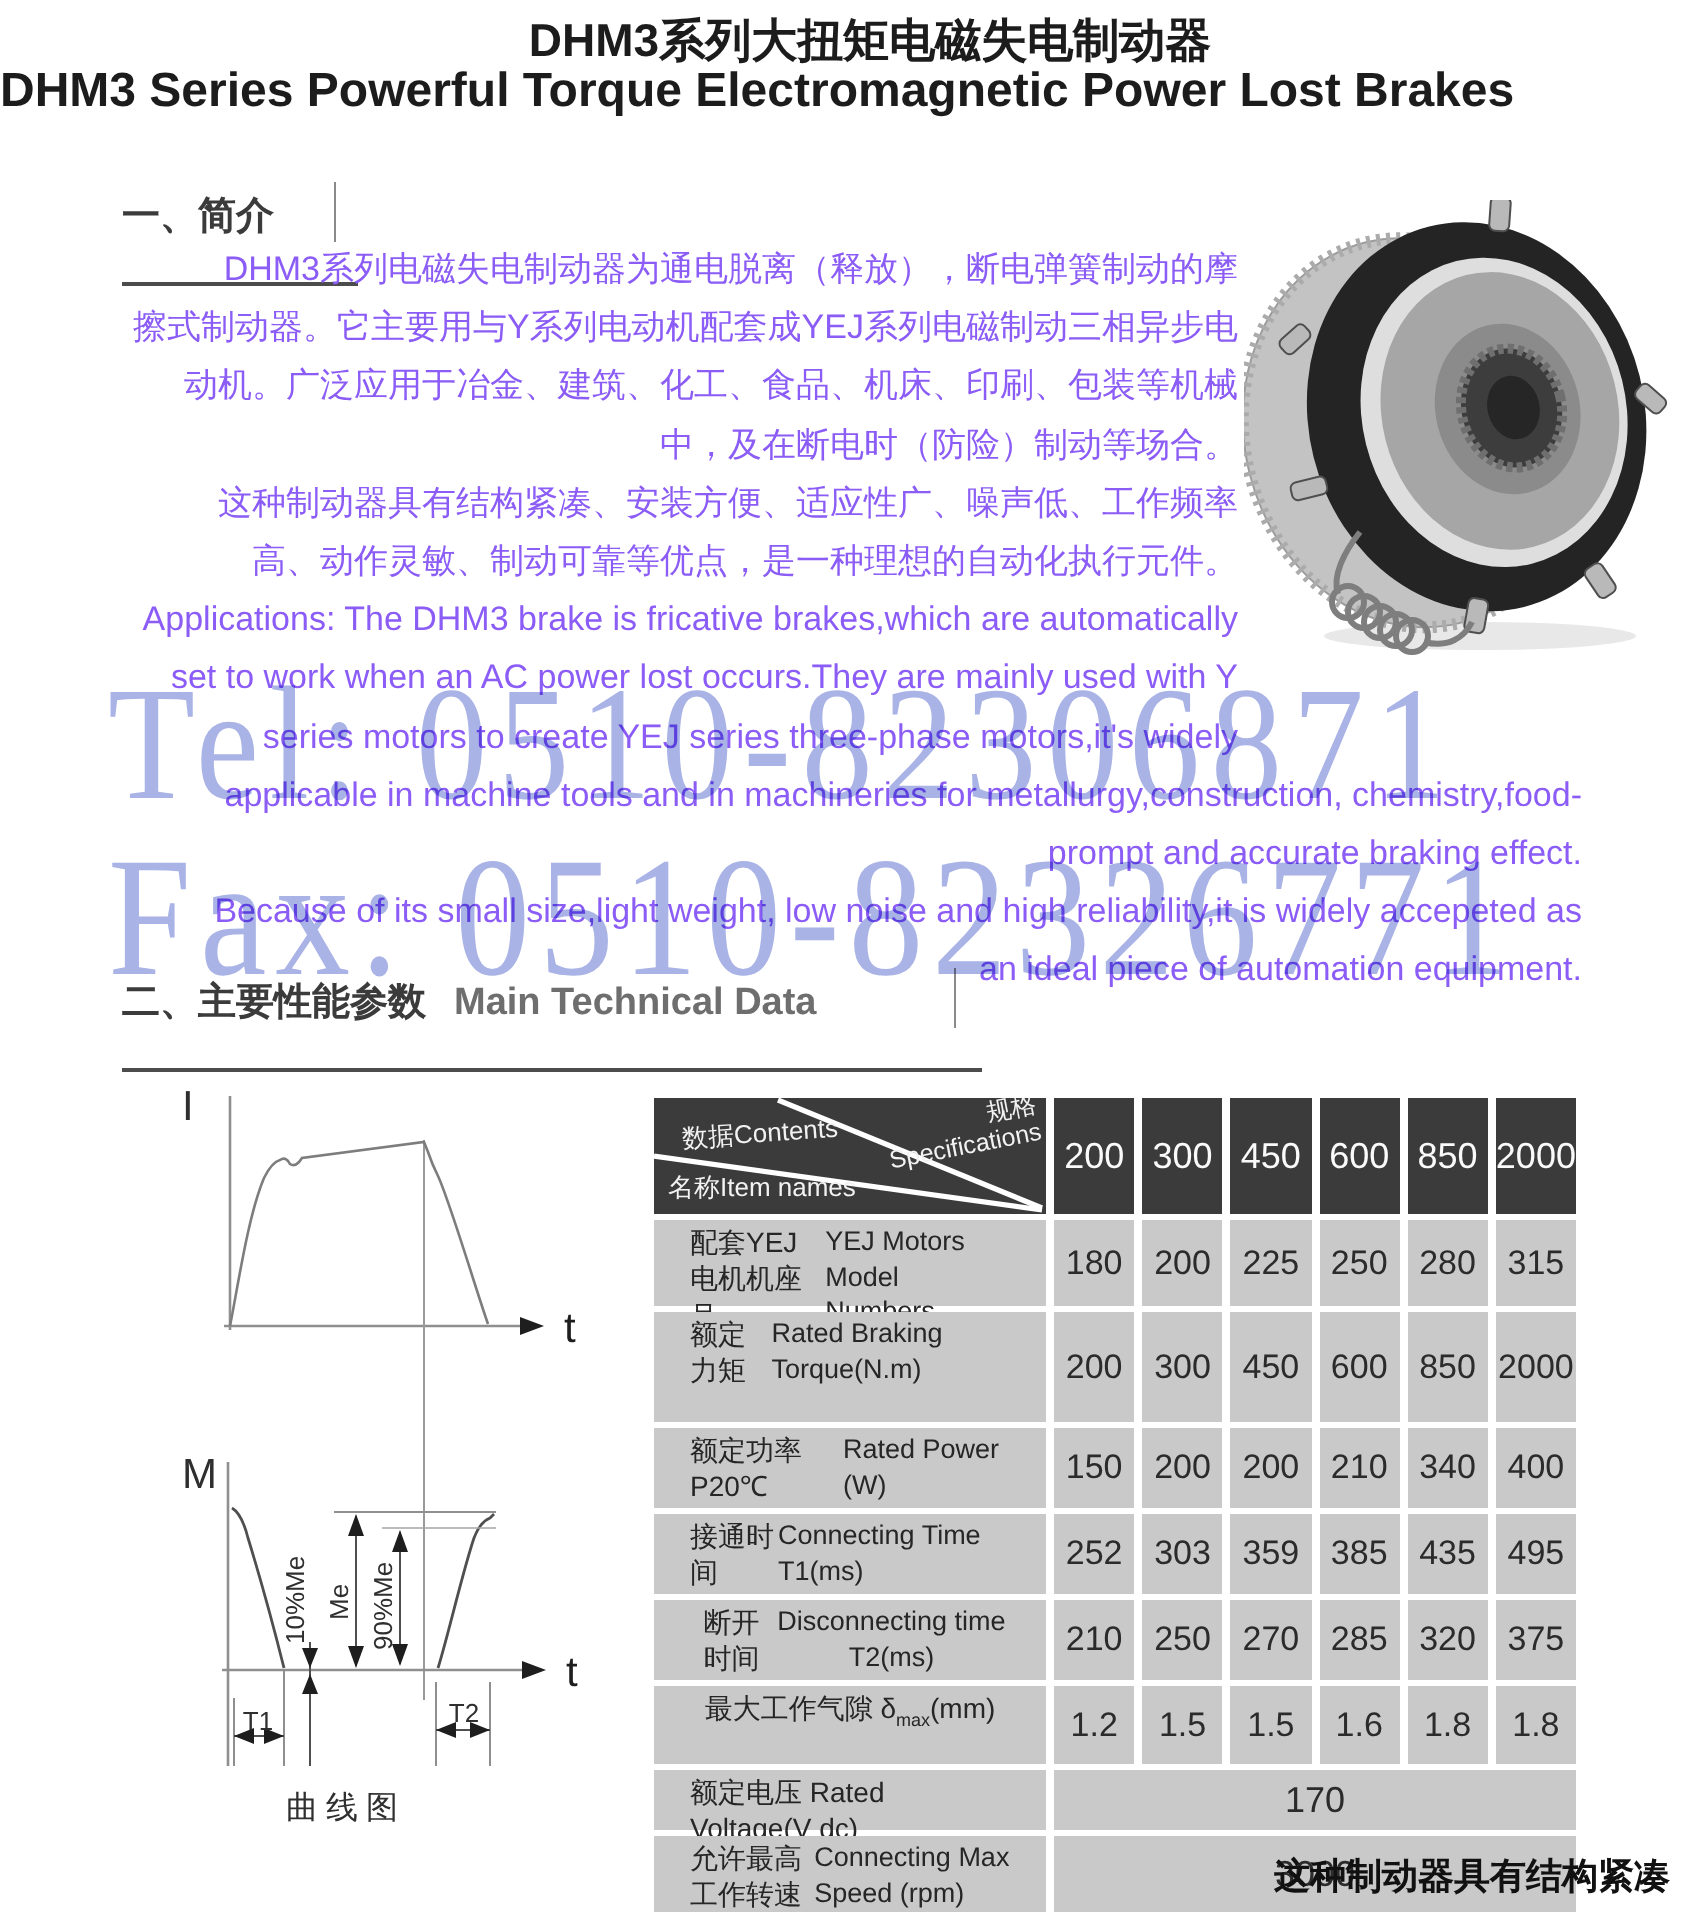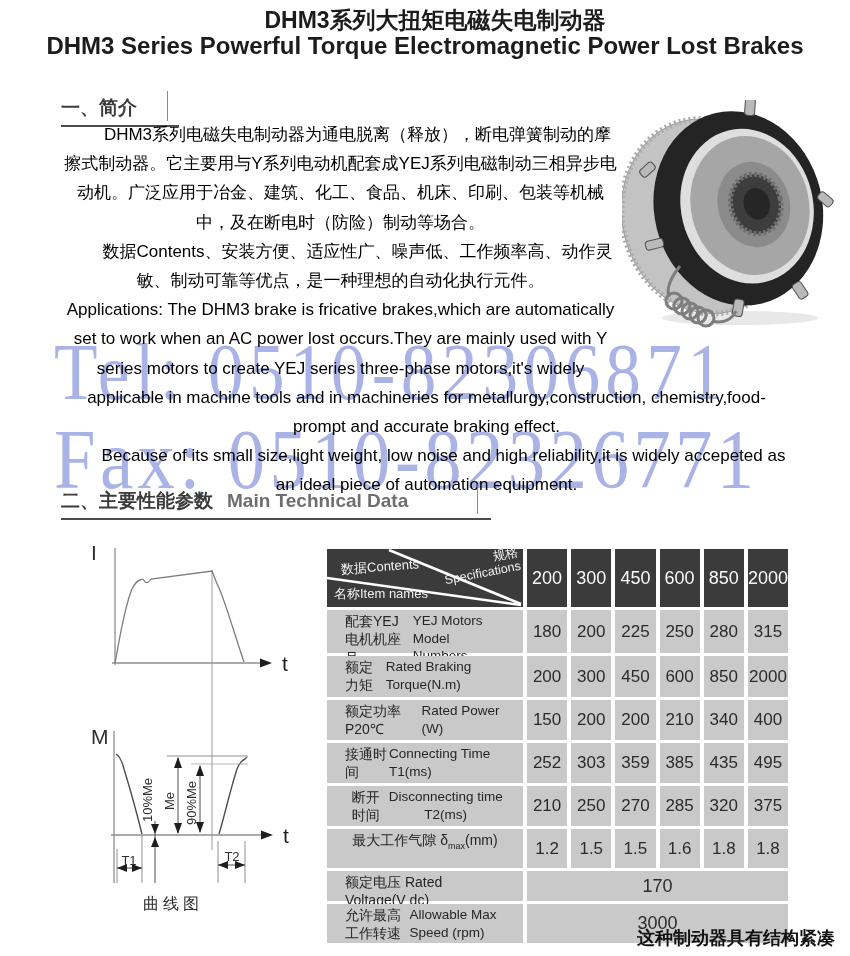--- a/index.html
+++ b/index.html
@@ -4,34 +4,34 @@
 <style>
   html,body{margin:0;padding:0;background:#888;}
   .page{
     position:relative; width:850px; height:956px; margin:0 auto;
     background:#ffffff; overflow:hidden;
     font-family:"Liberation Sans", sans-serif; color:#333;
   }
   
   .title-zh{position:absolute; top:5px; left:0; right:0; text-align:center;
     font-size:23px; font-weight:bold; color:#1c1c1c;padding-left:20px;}
-  .title-en{position:absolute; top:32px; left:0; right:0; text-align:center;
+  .title-en{position:absolute; top:32px; left:0; right:0; 
     font-size:24px; font-weight:bold; color:#1c1c1c; letter-spacing:0;}
   
-  .sec-head{position:absolute; border-bottom:2px solid #4c4c4c; padding-bottom:4px;}
+  .sec-head{position:absolute; border-bottom:2px solid #4c4c4c; padding-bottom:20px;}
   .sec-head .zh{font-size:19px; font-weight:bold; color:#3b3b3b;}
   .sec-head .en{font-size:19px; font-weight:bold; color:#6e6e6e; margin-left:14px;}
   .sec-head .vline{position:absolute; top:-4px; width:1px; height:30px; background:#8a8a8a;}
   #sec1{left:61px; top:95px; width:118px;}
   #sec1 .vline{left:106px;}
   #sec2{left:61px; top:488px; width:430px;}
   #sec2 .vline{left:416px;}
   
   .intro{position:absolute; left:62px; top:120px; width:729px;
-    font-size:17px; line-height:29.2px; color:#000000; text-align:center;}
+    font-size:17px; line-height:29.2px; color:#8b5cf6; text-align:right;}
   .intro p{margin:0;}
   .intro p.ind{text-indent:2em;}
   .photo-spacer{float:right; width:172px; height:252px;}
   
   .wm{position:absolute; white-space:nowrap; font-family:"Liberation Serif", serif;
     color:#a9b3e6; mix-blend-mode:multiply; z-index:6; transform-origin:left top; pointer-events:none;}
   #wm-tel{left:54px; top:326px; font-size:81px; letter-spacing:6px; transform:scaleX(0.88);}
   #wm-fax{left:54px; top:410px; font-size:85px; letter-spacing:5px; transform:scaleX(0.88);}
   
   .photo{position:absolute; left:622px; top:100px; width:228px; height:230px;}
@@ -43,21 +43,21 @@
   .corner{position:relative; width:196px; flex:none; background:#3b3b3b; overflow:hidden;}
   .corner svg{position:absolute; inset:0;}
   .corner .c-top{position:absolute; left:14px; top:9px; font-size:13px; color:#f2f2f2; transform:rotate(-4deg);}
   .corner .c-spec{position:absolute; right:3px; top:4px; width:86px; text-align:right;
     font-size:12.5px; line-height:14px; color:#f2f2f2; transform:rotate(-11deg);}
   .corner .c-bot{position:absolute; left:7px; bottom:4px; font-size:13px; color:#f2f2f2;}
   .hcell{flex:1; background:#3b3b3b; color:#fafafa; font-size:18px;
     display:flex; align-items:center; justify-content:center;}
   .trow{display:flex; gap:4px; margin-bottom:3px;}
   .tbody .trow:nth-of-type(1){height:43px;}
-  .tbody .trow:nth-of-type(2){height:41px;justify-content:space-between;}
+  .tbody .trow:nth-of-type(2){height:55px;justify-content:space-between;}
   .tbody .trow:nth-of-type(3){height:40px;}
   .tbody .trow:nth-of-type(4){height:40px;}
   .tbody .trow:nth-of-type(5){height:40px;text-align:center;}
   .tbody .trow:nth-of-type(6){height:39px;}
   .tbody .trow:nth-of-type(7){height:30px;}
   .tbody .trow:nth-of-type(8){height:39px;}
   .tlabel{width:196px; flex:none; background:#c9c9c9; color:#262626;
     display:flex; flex-direction:row; justify-content:center; padding:2px 18px; box-sizing:border-box;}
   .tlabel .lzh{font-size:14px; line-height:1.32;}
   .tlabel .len{font-size:13.5px; line-height:1.3;}
@@ -110,21 +110,21 @@
   </svg>
 
   <div class="sec-head" id="sec1">
     <span class="zh">一、简介</span>
     <span class="vline"></span>
   </div>
 
   <div class="intro">
     <div class="photo-spacer"></div>
     <p class="ind">DHM3系列电磁失电制动器为通电脱离（释放），断电弹簧制动的摩擦式制动器。它主要用与Y系列电动机配套成YEJ系列电磁制动三相异步电动机。广泛应用于冶金、建筑、化工、食品、机床、印刷、包装等机械中，及在断电时（防险）制动等场合。</p>
-    <p class="ind">数据Contents、安装方便、适应性广、噪声低、工作频率高、动作灵敏、制动可靠等优点，是一种理想的自动化执行元件。</p>
+    <p class="ind">这种制动器具有结构紧凑、安装方便、适应性广、噪声低、工作频率高、动作灵敏、制动可靠等优点，是一种理想的自动化执行元件。</p>
     <p>Applications: The DHM3 brake is fricative brakes,which are automatically set to work when an AC power lost occurs.They are mainly used with Y series motors to create YEJ series three-phase motors,it's widely applicable in machine tools and in machineries for metallurgy,construction, chemistry,food-prompt and accurate braking effect.</p>
     <p class="ind">Because of its small size,light weight, low noise and high reliability,it is widely accepeted as an ideal piece of automation equipment.</p>
   </div>
 
   <div class="wm" id="wm-tel">Tel: 0510-82306871</div>
   <div class="wm" id="wm-fax">Fax: 0510-82326771</div>
 
   <div class="sec-head" id="sec2">
     <span class="zh">二、主要性能参数</span><span class="en">Main Technical Data</span>
     <span class="vline"></span>
@@ -276,21 +276,21 @@
         </div>
         <div class="trow">
           <div class="tlabel">
             <div class="lzh">额定电压 Rated Voltage(V dc)</div>
           </div>
           <div class="tmerged">170</div>
         </div>
         <div class="trow">
           <div class="tlabel">
             <div class="lzh">允许最高工作转速</div>
-            <div class="len">Allowable Max Speed (rpm)</div>
+            <div class="len">Connecting Max Speed (rpm)</div>
           </div>
           <div class="tmerged">3000</div>
         </div>
       </div>
   </div>
 
   <div class="footer-co">这种制动器具有结构紧凑</div>
 
 </div>
 

